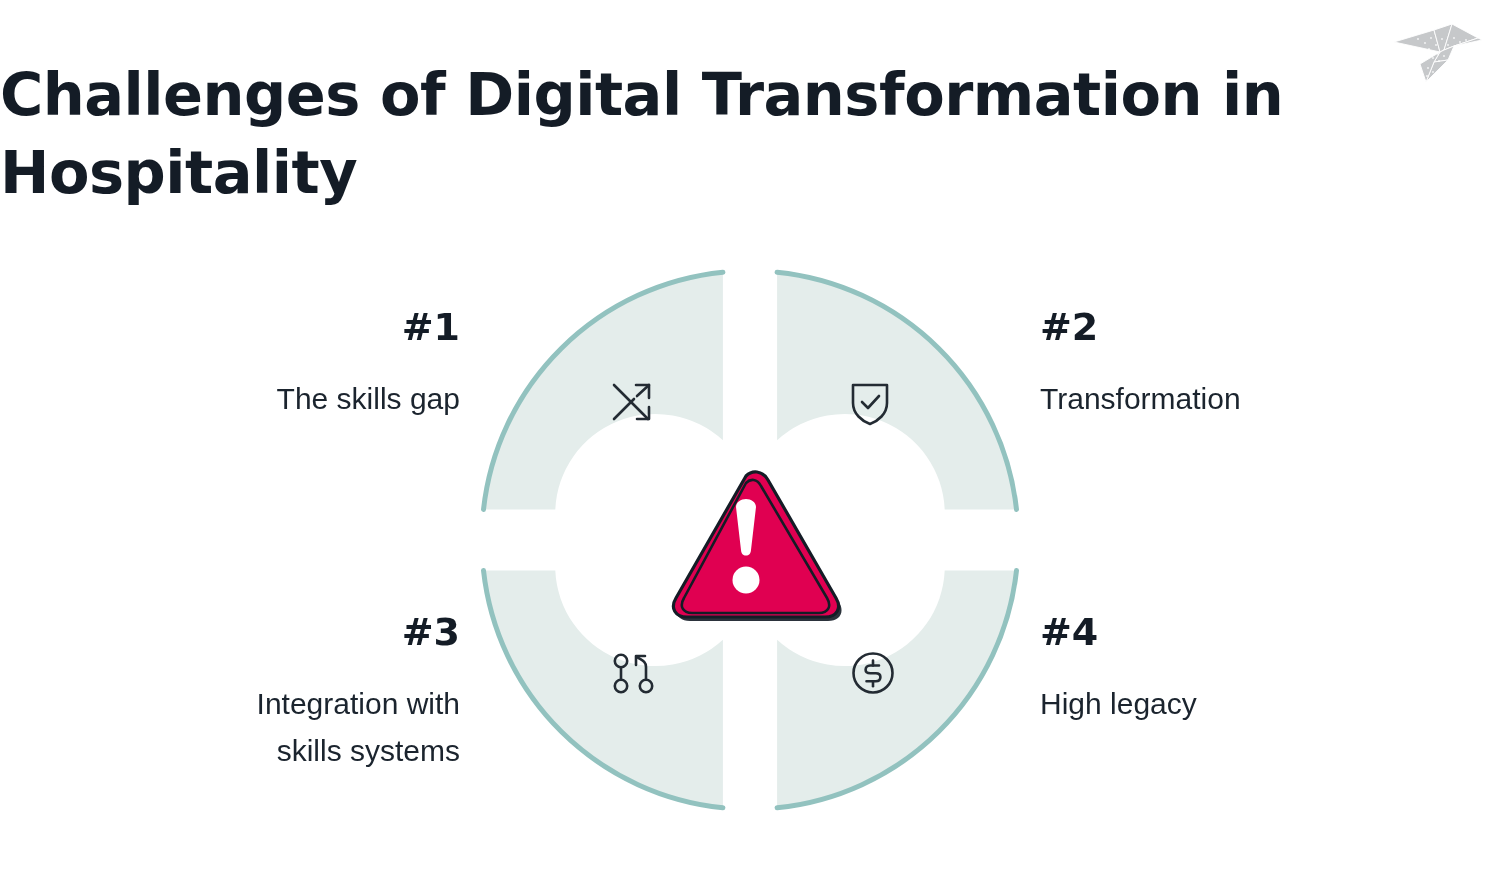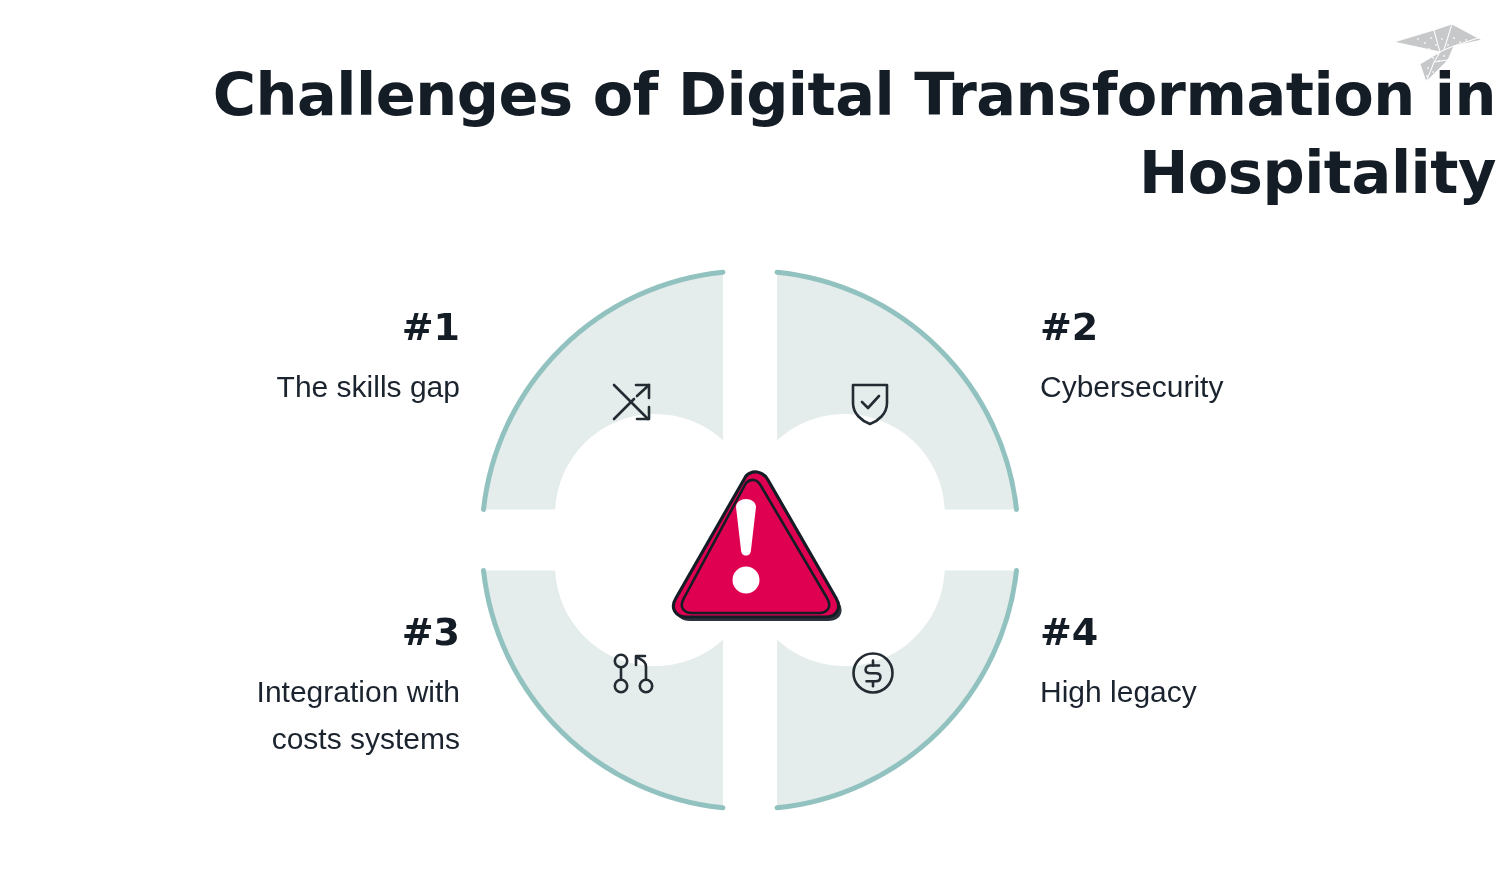--- a/index.html
+++ b/index.html
@@ -24,21 +24,21 @@
     width: 96px;
     height: 70px;
   }
 
   
   .title {
     position: absolute;
     top: 56px;
     left: 0;
     width: 1496px;
-    text-align: right;
+    text-align: left;
     font-family: "DejaVu Sans", sans-serif;
     font-weight: bold;
     font-size: 59px;
     line-height: 78px;
     letter-spacing: -0.5px;
     color: #141C26;
     white-space: pre-line;
   }
 
   
@@ -57,21 +57,21 @@
     width: 300px;
   }
   .label-block .num {
     font-family: "DejaVu Sans", sans-serif;
     font-weight: bold;
     font-size: 38px;
     line-height: 44px;
     color: #141C26;
   }
   .label-block .txt {
-    margin-top: 14px;
+    margin-top: 26px;
     font-family: "Liberation Sans", sans-serif;
     font-weight: normal;
     font-size: 30px;
     line-height: 47px;
     color: #1B242E;
     white-space: pre-line;
   }
 
   .lbl-1 { left: 160px; top: 305px; text-align: right; }
   .lbl-3 { left: 160px; top: 610px; text-align: right; }
@@ -226,25 +226,25 @@
   </svg>
 </div>
 
 <div class="label-block lbl-1">
   <div class="num">#1</div>
   <div class="txt">The skills gap</div>
 </div>
 
 <div class="label-block lbl-2">
   <div class="num">#2</div>
-  <div class="txt">Cybersecurity</div>
+  <div class="txt">Transformation</div>
 </div>
 
 <div class="label-block lbl-3">
   <div class="num">#3</div>
   <div class="txt">Integration with
-costs systems</div>
+skills systems</div>
 </div>
 
 <div class="label-block lbl-4">
   <div class="num">#4</div>
   <div class="txt">High legacy</div>
 </div>
 
 </body></html>

